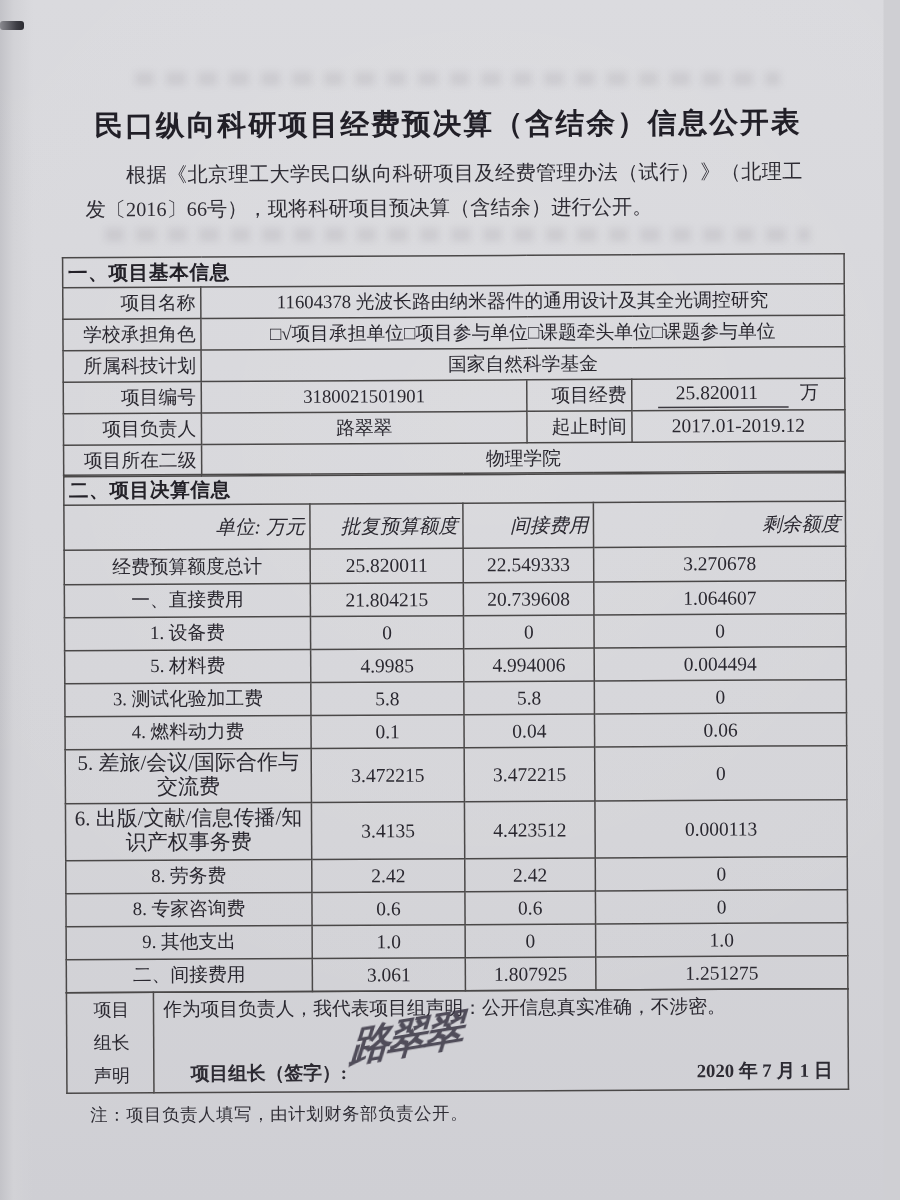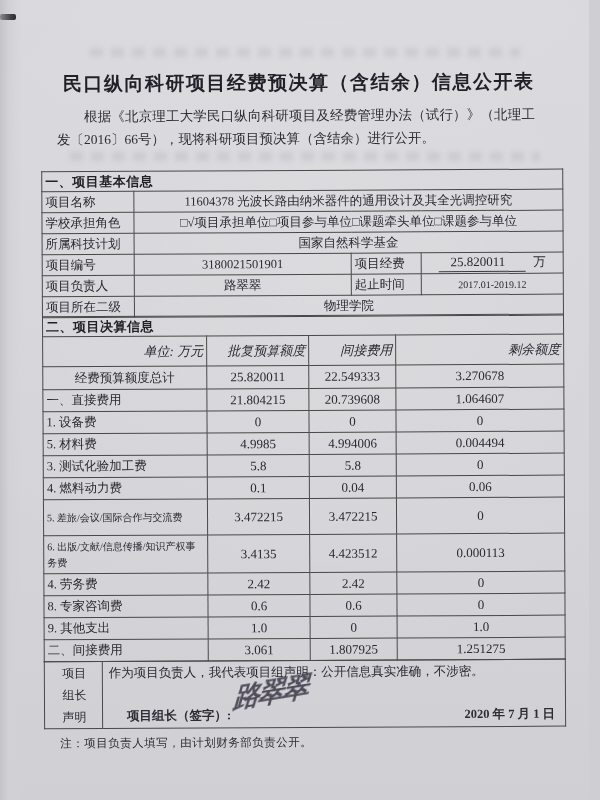--- a/index.html
+++ b/index.html
@@ -43,26 +43,26 @@
   table.t td{border:1.6px solid #4a4848;padding:0 3px;overflow:hidden;}
   td.sec{font-weight:bold;font-size:13px;padding-left:5px;letter-spacing:0.5px;color:#232128;}
   tr.h20{height:20px;}
   tr.h21{height:21px;}
   tr.h23{height:23px;}
   tr.h22{height:22px;}
   tr.h30{height:30px;}
   tr.h36{height:36px;}
   tr.h38{height:38px;}
   tr.h64{height:64px;}
-  td.lbl{text-align:left;font-family:Liberation Mono, monospace;}
+  td.lbl{text-align:right;font-family:Liberation Mono, monospace;}
   td.val{text-align:center;}
-  td.rl{text-align:left;padding-left:4px;}
+  td.rl{text-align:center;padding-left:4px;}
   td.rc{text-align:center;}
   td.num{text-align:center;font-size:13px;}
-  td.small2{font-size:10px;line-height:16px;padding-top:2px;padding-bottom:2px;}
+  td.small2{font-size:14px;line-height:16px;padding-top:2px;padding-bottom:2px;}
   td.colhead{text-align:right;font-size:13px;font-style:italic;}
   .funds-underline{
     display:inline-block;border-bottom:1.2px solid #3c3a40;
     padding:0 20px 1px 12px;font-size:13px;
   }
   .funds-unit{display:inline-block;margin-left:8px;}
   .decl-label{
     text-align:center;line-height:22px;padding:2px 0;
     font-size:12px;word-break:break-all;
   }
@@ -128,21 +128,21 @@
         <tr class="h21">
           <td class="lbl">项目编号</td>
           <td class="val">3180021501901</td>
           <td class="lbl">项目经费</td>
           <td class="val"><span class="funds-underline">25.820011</span><span class="funds-unit">万</span></td>
         </tr>
         <tr class="h21">
           <td class="lbl">项目负责人</td>
           <td class="val">路翠翠</td>
           <td class="lbl">起止时间</td>
-          <td class="val" style="font-size:10px">2017.01-2019.12</td>
+          <td class="val" style="font-size:13px">2017.01-2019.12</td>
         </tr>
         <tr class="h21">
           <td class="lbl">项目所在二级</td>
           <td colspan="3" class="val">物理学院</td>
         </tr>
       </tbody>
         </table>
 
       <table class="t">
         <colgroup>
@@ -203,21 +203,21 @@
           <td class="num">3.472215</td>
           <td class="num">0</td>
         </tr>
         <tr class="h38">
           <td class="rl small2">6. 出版/文献/信息传播/知识产权事务费</td>
           <td class="num">3.4135</td>
           <td class="num">4.423512</td>
           <td class="num">0.000113</td>
         </tr>
         <tr class="h22">
-          <td class="rl">4. 劳务费</td>
+          <td class="rl">8. 劳务费</td>
           <td class="num">2.42</td>
           <td class="num">2.42</td>
           <td class="num">0</td>
         </tr>
         <tr class="h22">
           <td class="rl">8. 专家咨询费</td>
           <td class="num">0.6</td>
           <td class="num">0.6</td>
           <td class="num">0</td>
         </tr>

